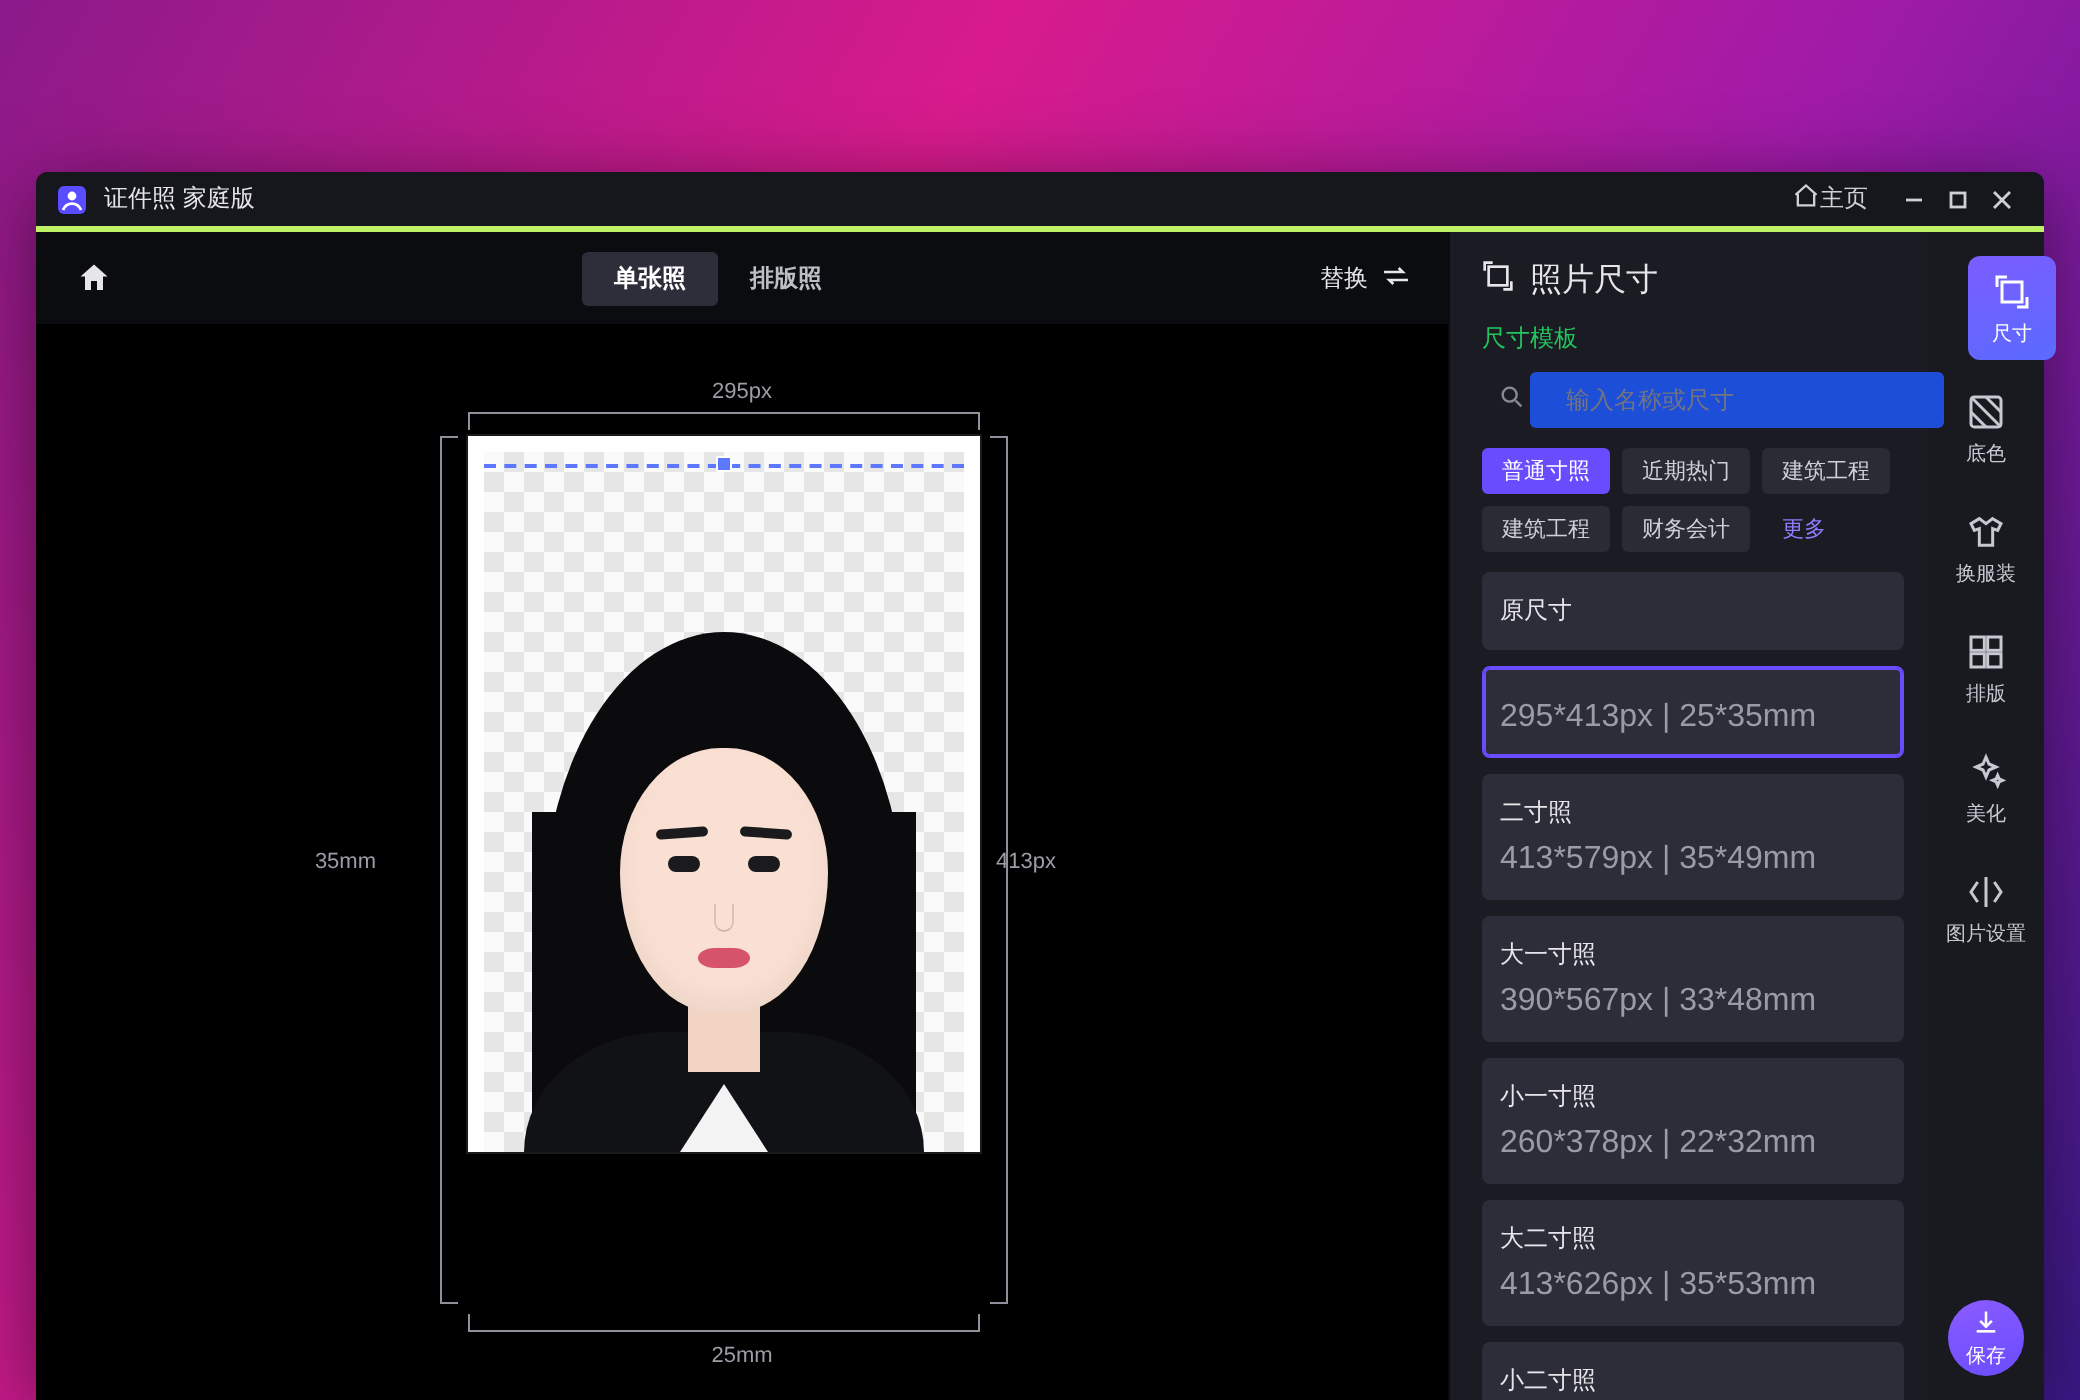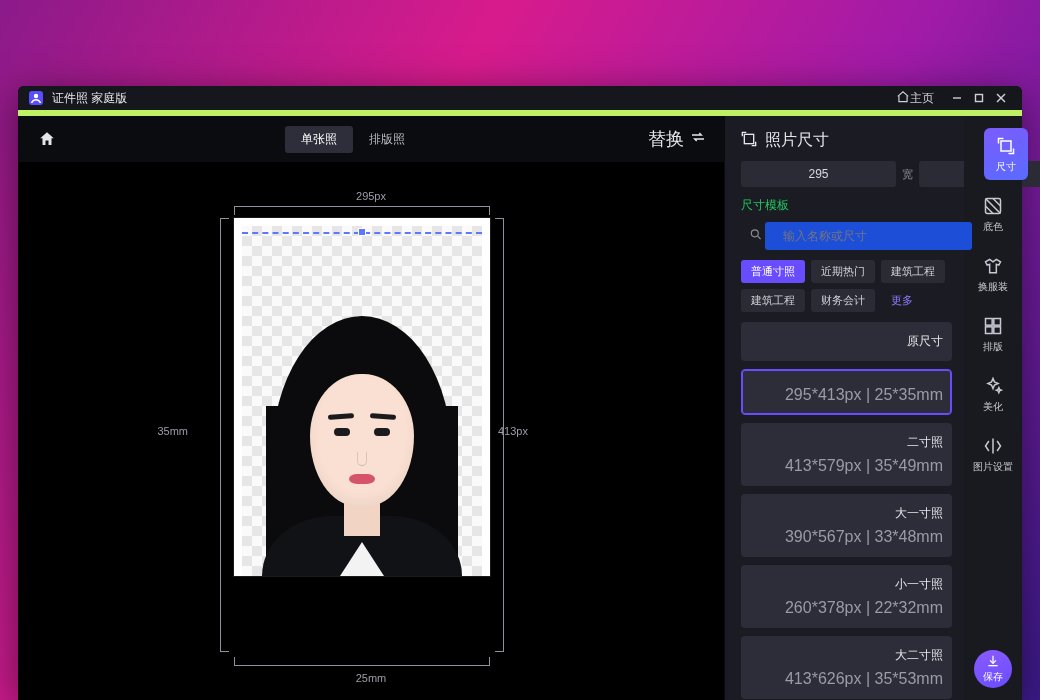--- a/index.html
+++ b/index.html
@@ -14,44 +14,44 @@
     border-radius: 6px 6px 0 0;
     box-shadow: 0 8px 40px rgba(0,0,0,.5);
     display: flex; flex-direction: column;
     color: #e6e6ea;
     font-size: 12px;
   }
 
   
   .titlebar {
     height: 30px; display: flex; align-items: center; padding: 0 10px 0 10px;
-    background: #16171d; border-bottom: 6px solid #bef264;
+    background: #16171d; border-bottom: 3px solid #bef264;
     border-radius: 6px 6px 0 0;
   }
   .app-icon { width:16px; height:16px; margin-right:8px; display:inline-flex; }
   .titlebar-title { font-size:12px; color:#e6e6ea; }
   .titlebar-spacer { flex:1; }
   .titlebar-nav { display:flex; align-items:center; gap:0; margin-right:12px; color:#cfd0d6; }
   .win-btn { width:22px; height:22px; display:flex; align-items:center; justify-content:center; color:#cfd0d6; cursor:pointer; }
 
   
   .main { flex:1; display:flex; min-height:0; }
 
   
   .canvas-col { flex:1; display:flex; flex-direction:column; background:#0b0c10; min-width:0; }
   .canvas-toolbar {
     height: 46px; display:flex; align-items:center; padding:0 18px;
   }
   .home-btn { width:22px; height:22px; display:flex; align-items:center; justify-content:center; cursor:pointer; }
   .seg { margin-left:auto; margin-right:auto; display:flex; background:transparent; border-radius:6px; }
   .seg-item {
-    padding: 5px 16px; font-size:12px; color:#bdbdc6; cursor:pointer; border-radius:3px;
+    padding: 5px 16px; font-size:12px; color:#bdbdc6; cursor:pointer; border-radius:3px;font-weight:bold;
   }
   .seg-item.active { background:#2d2e39; color:#fff; }
-  .replace { display:flex; align-items:center; gap:6px; color:#e6e6ea; cursor:pointer; font-size:18px; }
+  .replace { display:flex; align-items:center; gap:6px; color:#e6e6ea; cursor:pointer; font-size:12px; }
 
   .canvas-stage { flex:1; position:relative; background:#000; overflow:hidden; }
 
   .dim-label { position:absolute; color:#9c9da7; font-size:11px; white-space:nowrap; }
   .dim-top    { left:50%; top:28px; transform:translateX(-50%); }
   .dim-bottom { left:50%; bottom:16px; transform:translateX(-50%); }
   .dim-left   { left:170px; top:50%; transform:translate(-100%,-50%); }
   .dim-right  { left:474px; top:50%; transform:translate(6px,-50%); }
 
   .bracket { position:absolute; border:0 solid #8f909b; }
@@ -161,21 +161,21 @@
     padding:4px 10px; font-size:11px; border-radius:3px; cursor:pointer;
     background:#2a2b35; color:#cfd0d6;
   }
   .cat.active { background:#6a4cff; color:#fff; }
   .cat.more { background:transparent; color:#8d7cff; }
 
   .tpl-list { flex:1; overflow-y:auto; padding:0 10px 12px 16px; margin-right:2px; }
   .tpl-list::-webkit-scrollbar { width:6px; }
   .tpl-list::-webkit-scrollbar-thumb { background:#3a3b46; border-radius:3px; }
   .tpl {
-    background:#2c2d38; border-radius:4px; padding:10px 8px; text-align:right;
+    background:#2c2d38; border-radius:4px; padding:10px 8px; text-align:left;
     margin-bottom:8px; cursor:pointer; border:1px solid transparent;
   }
   .tpl.sel { border-color:#6a4cff; box-shadow:0 0 0 1px #6a4cff inset; }
   .tpl-name { color:#e6e6ea; font-size:12px; }
   .tpl-dims { color:#9a9ba6; font-size:16px; margin-top:6px;}
 
   
   .rail {
     width:58px; background:#191a20; display:flex; flex-direction:column; align-items:center;
     padding:12px 0; gap:8px;
@@ -298,26 +298,20 @@
       <div class="panel-header">
         <span>
           <svg width="16" height="16" viewBox="0 0 24 24" fill="none" stroke="currentColor" stroke-width="2">
               <rect x="5" y="5" width="14" height="14"></rect>
               <path d="M2 8V2h6M22 16v6h-6"></path>
             </svg>
         </span>
         <span>照片尺寸</span>
       </div>
 
-      <div class="sz-row">
-        <input class="sz-input" value="295" style="">
-        <span class="sz-lbl">宽</span>
-        <input class="sz-input" value="413" style="">
-
-      </div>
 
       <div class="tpl-title">尺寸模板</div>
 
       <div class="search-wrap">
         <span class="search-ic">
           <svg width="14" height="14" viewBox="0 0 24 24" fill="none" stroke="currentColor" stroke-width="2">
               <circle cx="10" cy="10" r="6"></circle>
               <line x1="20" y1="20" x2="15" y2="15"></line>
             </svg>
         </span>

